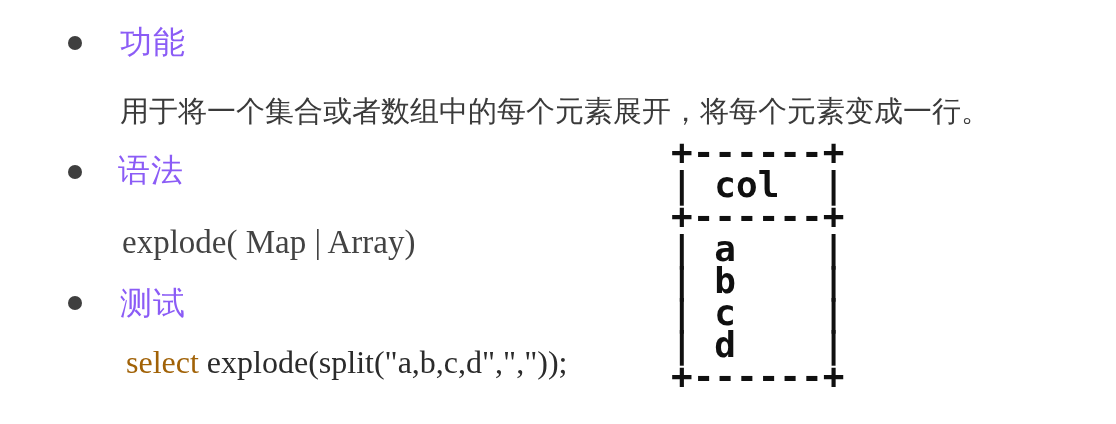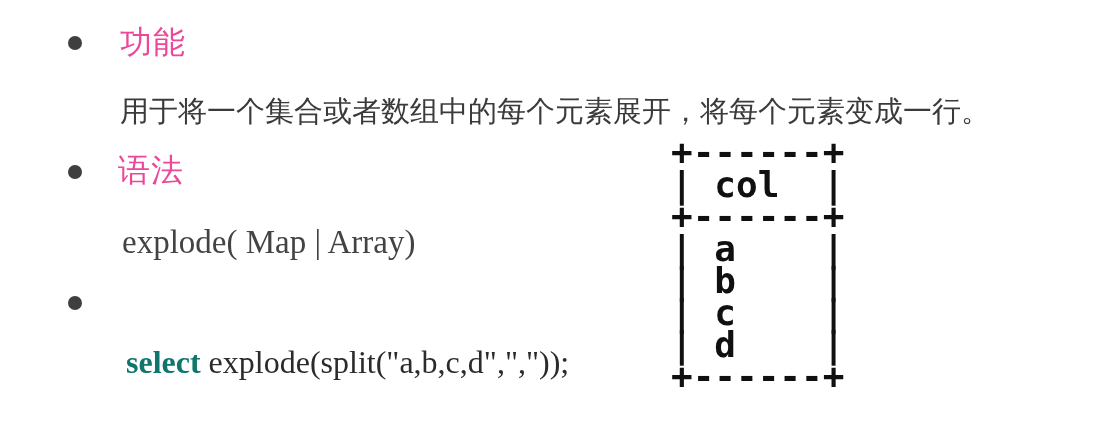--- a/index.html
+++ b/index.html
@@ -19,21 +19,21 @@
     position: absolute;
     width: 14px;
     height: 14px;
     border-radius: 50%;
     background: #3f3f3f;
   }
   .heading {
     position: absolute;
     font-size: 32px;
     line-height: 40px;
-    color: #ec4899;
+    color: #8b5cf6;
     letter-spacing: 1px;
     white-space: nowrap;
     font-family: Liberation Serif, serif;
   }
   .body-zh {
     position: absolute;
     font-size: 29px;
     line-height: 38px;
     color: #3a3a3a;
     white-space: nowrap;
@@ -48,22 +48,22 @@
   }
   .code-sql {
     position: absolute;
     font-size: 32px;
     line-height: 42px;
     font-family: "Liberation Serif", "DejaVu Serif", serif;
     color: #2b2b2b;
     white-space: pre;
   }
   .code-sql .kw {
-    color: #0f766e;
-    font-weight: bold;
+    color: #a16207;
+    font-weight: normal;
   }
   .result-table {
     position: absolute;
     left: 671px;
     top: 137px;
     font-family: "DejaVu Sans Mono", "Liberation Mono", monospace;
     font-weight: bold;
     font-size: 36px;
     line-height: 32px;
     letter-spacing: 0;
@@ -88,20 +88,21 @@
 
   <span class="dot dot-1"></span>
   <div class="heading h-1">功能</div>
   <div class="body-zh b-1">用于将一个集合或者数组中的每个元素展开，将每个元素变成一行。</div>
 
   <span class="dot dot-2"></span>
   <div class="heading h-2">语法</div>
   <div class="code-sans b-2">explode( Map | Array)</div>
 
   <span class="dot dot-3"></span>
+  <div class="heading h-3">测试</div>
   <div class="code-sql b-3"><span class="kw">select</span><span> explode(split("a,b,c,d",","));</span></div>
 
   <pre class="result-table">+------+
 | col  |
 +------+
 | a    |
 | b    |
 | c    |
 | d    |
 +------+</pre>

